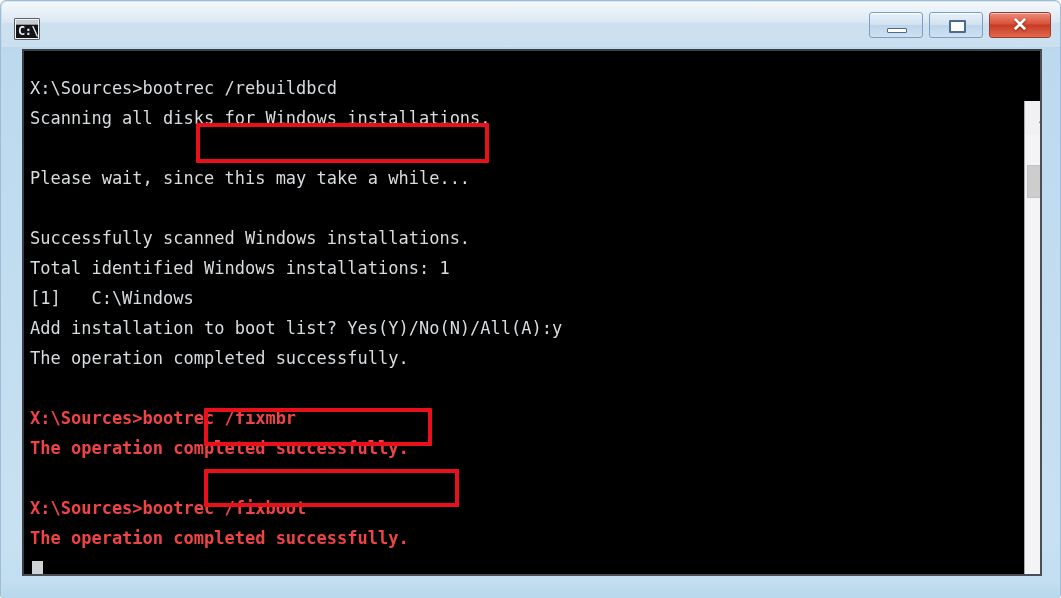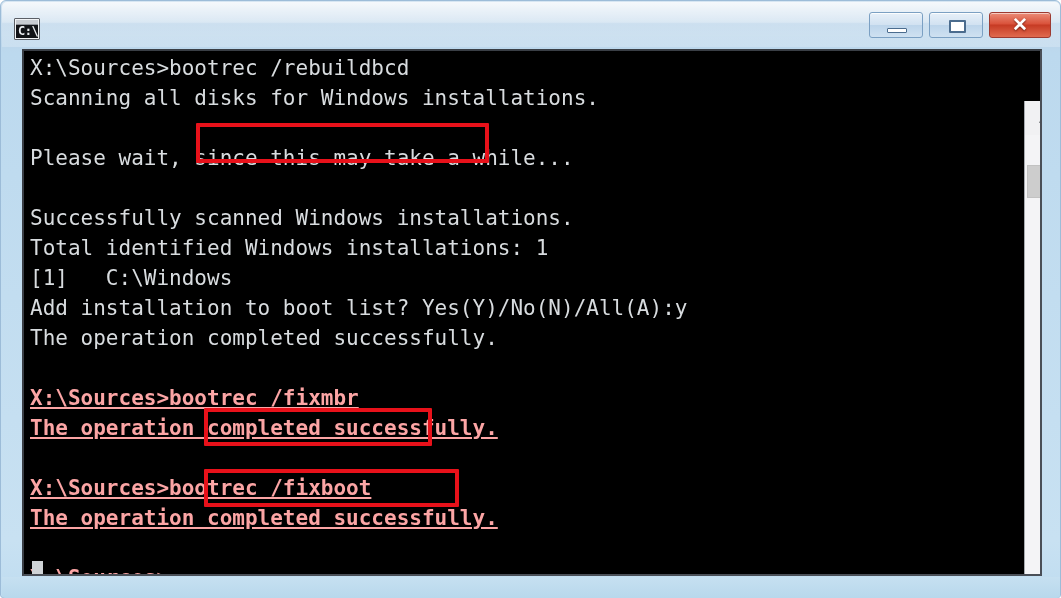--- a/index.html
+++ b/index.html
@@ -174,33 +174,33 @@
     box-sizing: border-box;
     overflow: hidden;
   }
 
   #console-text {
     position: absolute;
     left: 0;
     top: 0;
     width: 990px;
     height: 523px;
-    padding: 2px 0 0 6px;
+    padding: 22px 0 0 6px;
     box-sizing: border-box;
     font-family: "DejaVu Sans Mono", monospace;
-    font-size: 21px;
+    font-size: 17px;
     line-height: 30px;
     color: #d8dcdf;
     white-space: pre;
     letter-spacing: 0px;
   }
   #console-text .line { height: 30px; }
   #console-text .line.blank { color: transparent; }
   
-  #console-text .line.bold { font-weight: bold; color: #fca5a5; text-decoration: underline; }
+  #console-text .line.bold { font-weight: bold; color: #ef4444; }
 
   
   #cursor-block {
     position: absolute;
     left: 8px;
     top: 510px;
     width: 11px;
     height: 20px;
     background: #cfd3d6;
   }

